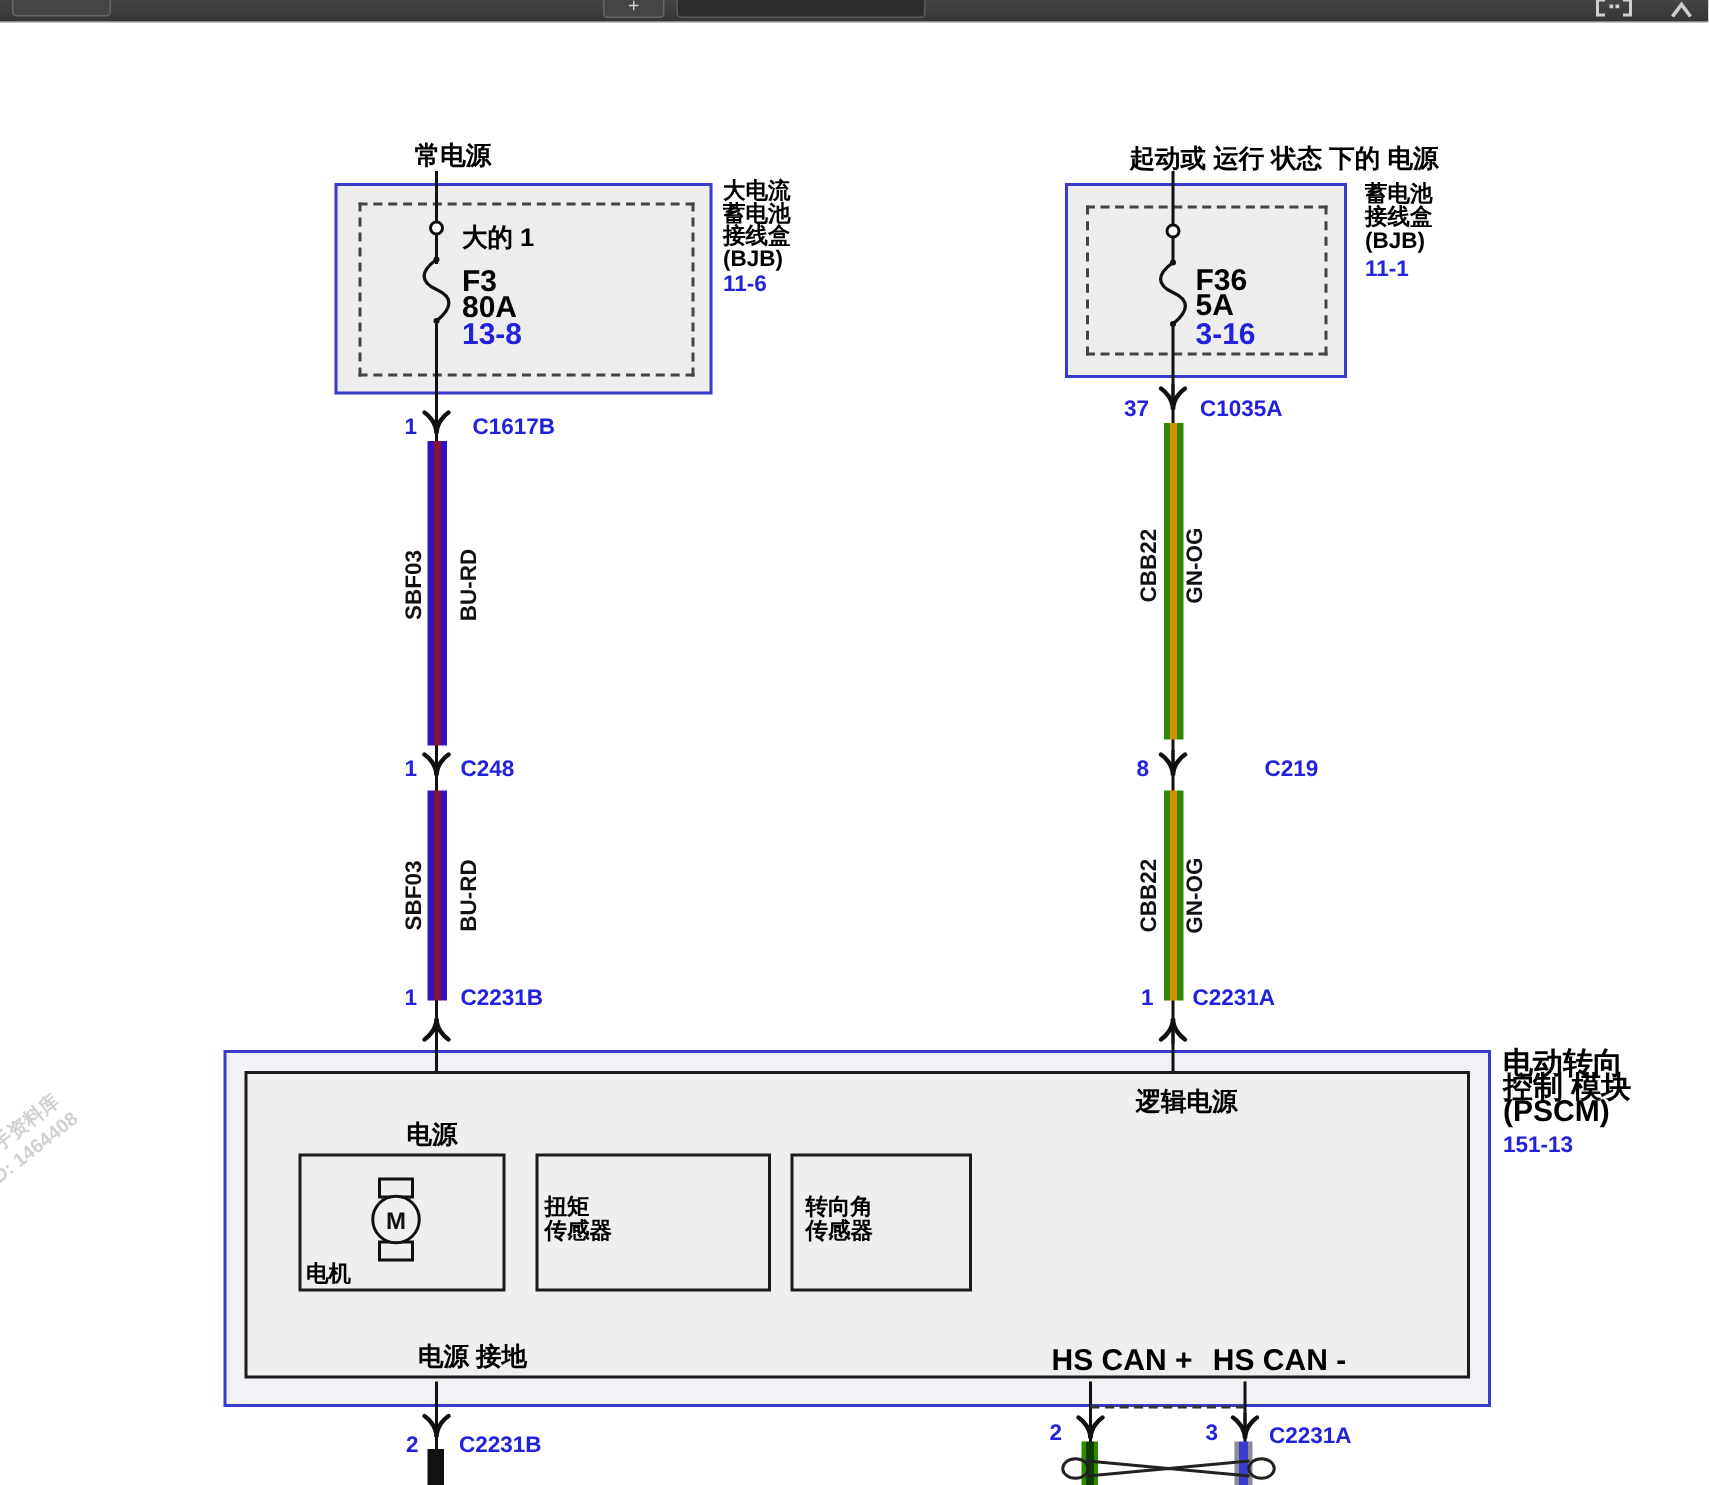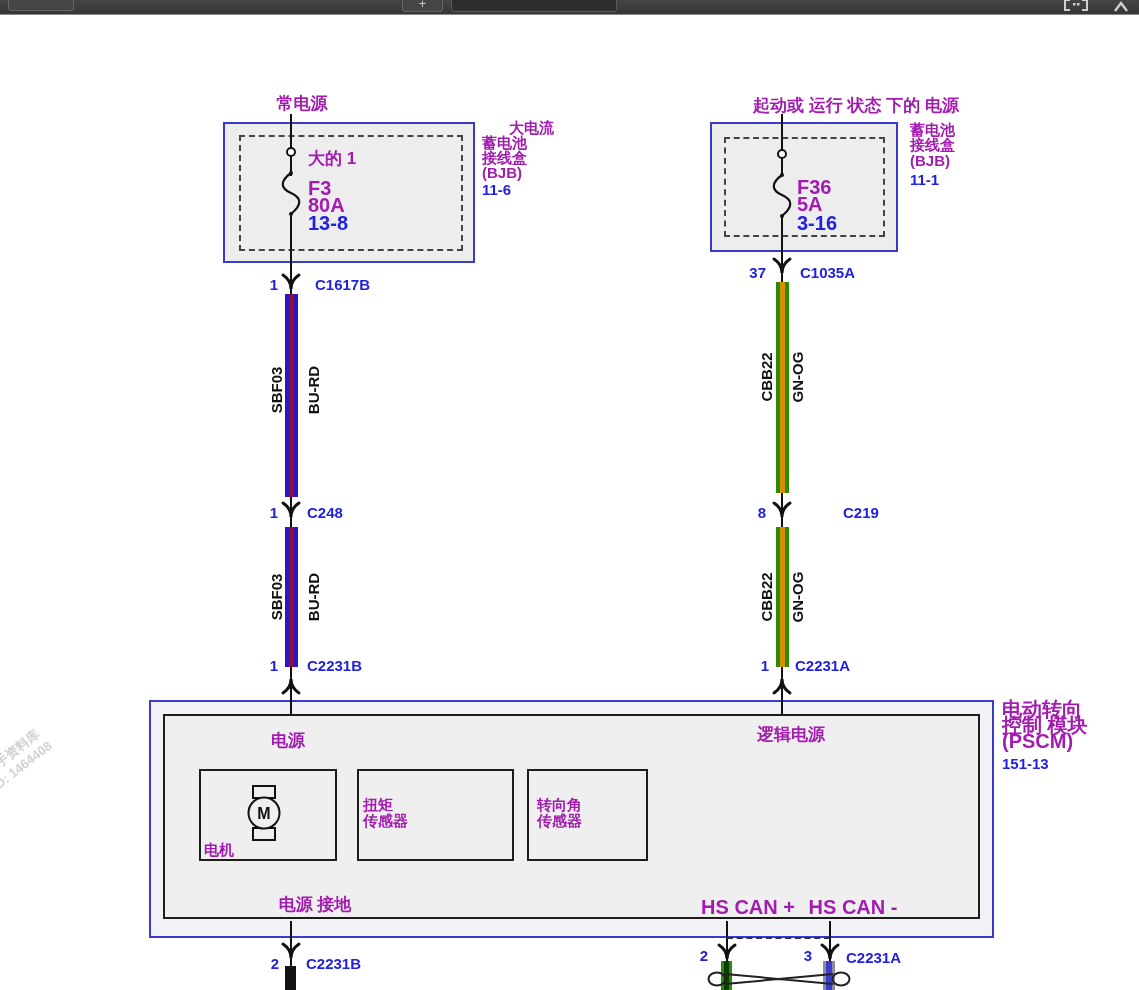--- a/index.html
+++ b/index.html
@@ -7,21 +7,21 @@
        font-family:"Liberation Sans",sans-serif;}
   .abs{position:absolute;}
   
   #toolbar{position:absolute;left:0;top:0;width:1139px;height:14px;
            background:linear-gradient(#454545,#363636);border-bottom:1px solid #8a8a8a;z-index:10;}
   .tb-btn{position:absolute;border:1px solid #666;border-radius:3px;background:#454545;color:#cfcfcf;
           font-size:13px;text-align:center;box-sizing:border-box;}
   .tb-input{position:absolute;background:#2d2d2d;border:1px solid #5a5a5a;border-radius:3px;
             color:#ddd;font-size:11px;box-sizing:border-box;padding:0 4px;}
   
-  .t{position:absolute;font-weight:bold;color:#a21caf;white-space:nowrap;z-index:6;line-height:1.1;}
+  .t{position:absolute;font-weight:bold;color:#000000;white-space:nowrap;z-index:6;line-height:1.1;}
   .blue{color:#2222dd;}
   .f17{font-size:17px;} .f16{font-size:20px;} .f15{font-size:15px;}
   .cx{transform:translateX(-50%);}
   .rt{position:absolute;font-weight:bold;color:#111;white-space:nowrap;font-size:15px;
       transform:translate(-50%,-50%) rotate(-90deg);z-index:6;}
   .ra{text-align:right;}
   
   .bluebox{position:absolute;border:2px solid #3a3acb;background:#ededed;box-sizing:border-box;z-index:1;}
   .dashbox{position:absolute;border:2px dashed #444;box-sizing:border-box;z-index:2;}
   .blkbox{position:absolute;border:2px solid #1c1c1c;box-sizing:border-box;z-index:2;}
@@ -64,21 +64,21 @@
   <div style="padding-left:22px;">ID: 1464408</div>
 </div>
 
 <div class="t f17 cx" style="left:302px;top:95px;">常电源</div>
 <div class="bluebox" style="left:223px;top:122px;width:252px;height:141px;"></div>
 <div class="dashbox" style="left:239px;top:135px;width:224px;height:116px;"></div>
 <div class="t f17" style="left:308px;top:150px;">大的 1</div>
 <div class="t f16" style="left:308px;top:177px;">F3</div>
 <div class="t f16" style="left:308px;top:194px;">80A</div>
 <div class="t f16 blue" style="left:308px;top:212px;">13-8</div>
-<div class="t f15" style="left:482px;top:120px;margin-left:27px;">大电流</div>
+<div class="t f15" style="left:482px;top:120px;">大电流</div>
 <div class="t f15" style="left:482px;top:135px;">蓄电池</div>
 <div class="t f15" style="left:482px;top:150px;">接线盒</div>
 <div class="t f15" style="left:482px;top:165px;">(BJB)</div>
 <div class="t f15 blue" style="left:482px;top:182px;">11-6</div>
 
 <div class="t f17 cx" style="left:856px;top:97px;">起动或 运行 状态 下的 电源</div>
 <div class="bluebox" style="left:710px;top:122px;width:188px;height:130px;"></div>
 <div class="dashbox" style="left:724px;top:137px;width:161px;height:100px;"></div>
 <div class="t f16" style="left:797px;top:176px;">F36</div>
 <div class="t f16" style="left:797px;top:193px;">5A</div>
@@ -176,21 +176,21 @@
 <div class="t f15 blue" style="left:307px;top:658px;">C2231B</div>
 <div class="t f15 blue ra" style="left:744px;top:265px;width:22px;">37</div>
 <div class="t f15 blue" style="left:800px;top:265px;">C1035A</div>
 <div class="t f15 blue ra" style="left:752px;top:505px;width:14px;">8</div>
 <div class="t f15 blue" style="left:795px;top:505px;margin-left:48px;">C219</div>
 <div class="t f15 blue ra" style="left:755px;top:658px;width:14px;">1</div>
 <div class="t f15 blue" style="left:795px;top:658px;">C2231A</div>
 
 <div class="bluebox" style="left:149px;top:700px;width:845px;height:238px;background:#f1f1f6;"></div>
 <div class="blkbox" style="left:163px;top:714px;width:817px;height:205px;background:#efefef;"></div>
-<div class="t f17 cx" style="left:288px;top:732px;">电源</div>
+<div class="t f17 cx" style="left:288px;top:748px;">电源</div>
 <div class="t f17 cx" style="left:791px;top:726px;">逻辑电源</div>
 
 <div class="blkbox" style="left:199px;top:769px;width:138px;height:92px;"></div>
 <div class="blkbox" style="left:357px;top:769px;width:157px;height:92px;"></div>
 <div class="blkbox" style="left:527px;top:769px;width:121px;height:92px;"></div>
 
 <svg class="sym" style="left:246px;top:782px;" width="36" height="62" viewBox="0 0 36 62">
   <rect x="7" y="4" width="22" height="12" fill="none" stroke="#111" stroke-width="2"></rect>
   <rect x="7" y="46" width="22" height="12" fill="none" stroke="#111" stroke-width="2"></rect>
   <circle cx="18" cy="31" r="15.5" fill="#efefef" stroke="#111" stroke-width="2"></circle>

